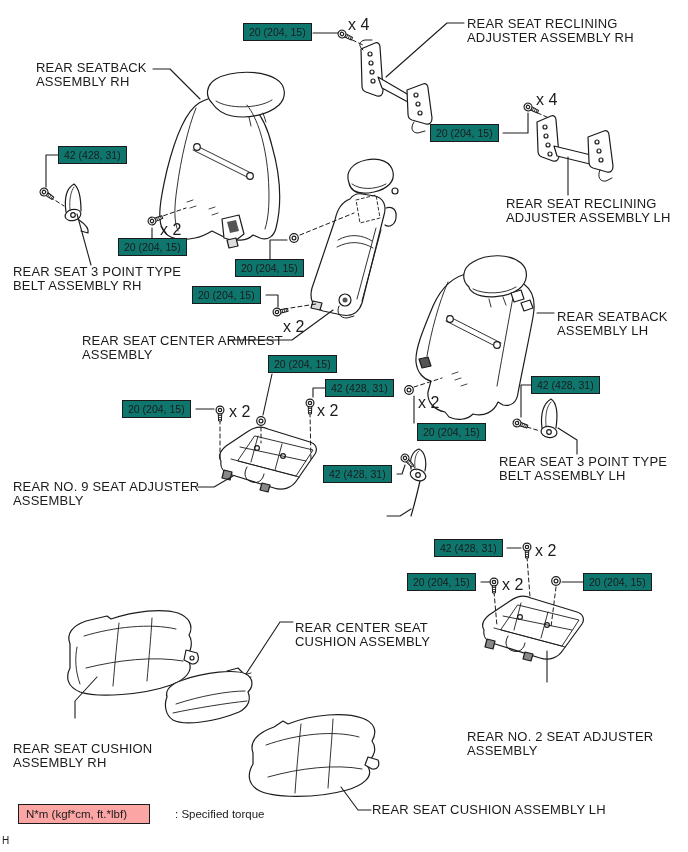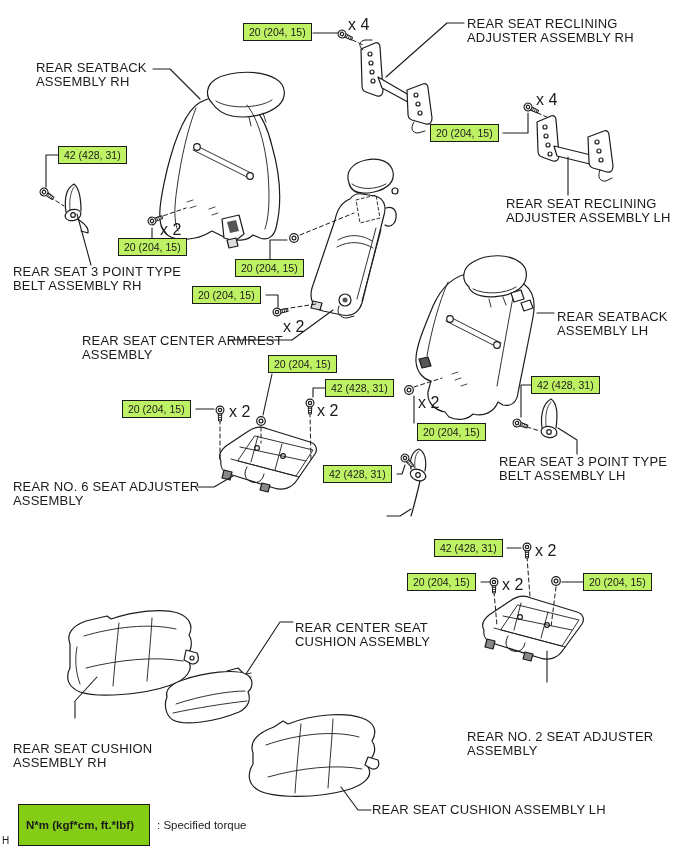--- a/index.html
+++ b/index.html
@@ -2,26 +2,26 @@
 <html><head>
 <meta charset="utf-8">
 <style>
   html,body{margin:0;padding:0;background:#fff;}
   .canvas{position:relative;width:688px;height:852px;background:#fff;overflow:hidden;
           font-family:"Liberation Sans",sans-serif;color:#1b1b1b;}
   .canvas svg{position:absolute;left:0;top:0;}
   #labels-layer{position:absolute;left:0;top:0;width:688px;height:852px;}
   .part-label{position:absolute;font-size:13px;line-height:14px;letter-spacing:.2px;
               white-space:pre;color:#1b1b1b;}
-  .torque-box{position:absolute;border:1.4px solid #1b1b1b;background:#bef264;font-size:10.5px;
+  .torque-box{position:absolute;border:1.4px solid #1b1b1b;background:#0f766e;font-size:10.5px;
               line-height:12px;padding:2px 5px;white-space:nowrap;color:#1b1b1b;z-index:3;}
   .multiplier{position:absolute;font-size:16px;color:#1b1b1b;z-index:3;}
   .legend{position:absolute;left:18px;top:804px;display:flex;align-items:center;font-size:11.5px;}
-  .legend-box{border:1.4px solid #1b1b1b;background:#84cc16;padding:14px 7px;min-width:116px;font-weight:bold;}
-  .legend-desc{margin-left:7px;}
+  .legend-box{border:1.4px solid #1b1b1b;background:#fca5a5;padding:3px 7px;min-width:116px;}
+  .legend-desc{margin-left:25px;}
   .page-marker{position:absolute;left:2px;top:835px;font-size:10px;}
 </style>
 </head>
 <body>
 
 <div class="canvas">
 
 <svg width="688" height="852" viewBox="0 0 688 852" stroke="#1c1c1c" fill="none" stroke-width="1.2" stroke-linecap="round" stroke-linejoin="round">
   <defs>
     <g id="nut">
@@ -256,21 +256,21 @@
       <div class="part-label" style="left: 36px; top: 61px;">REAR SEATBACK
 ASSEMBLY RH</div>
       <div class="part-label" style="left: 467px; top: 17px;">REAR SEAT RECLINING
 ADJUSTER ASSEMBLY RH</div>
       <div class="part-label" style="left: 506px; top: 197px;">REAR SEAT RECLINING
 ADJUSTER ASSEMBLY LH</div>
       <div class="part-label" style="left: 13px; top: 265px;">REAR SEAT 3 POINT TYPE
 BELT ASSEMBLY RH</div>
       <div class="part-label" style="left: 34px; top: 334px; margin-left: 48px;">REAR SEAT CENTER ARMREST
 ASSEMBLY</div>
-      <div class="part-label" style="left: 13px; top: 480px;">REAR NO. 6 SEAT ADJUSTER
+      <div class="part-label" style="left: 13px; top: 480px;">REAR NO. 9 SEAT ADJUSTER
 ASSEMBLY</div>
       <div class="part-label" style="left: 557px; top: 310px;">REAR SEATBACK
 ASSEMBLY LH</div>
       <div class="part-label" style="left: 499px; top: 455px;">REAR SEAT 3 POINT TYPE
 BELT ASSEMBLY LH</div>
       <div class="part-label" style="left: 467px; top: 685px; margin-top: 45px;">REAR NO. 2 SEAT ADJUSTER
 ASSEMBLY</div>
       <div class="part-label" style="left: 295px; top: 614px; margin-top: 7px;">REAR CENTER SEAT
 CUSHION ASSEMBLY</div>
       <div class="part-label" style="left: 13px; top: 718px; margin-top: 24px;">REAR SEAT CUSHION

